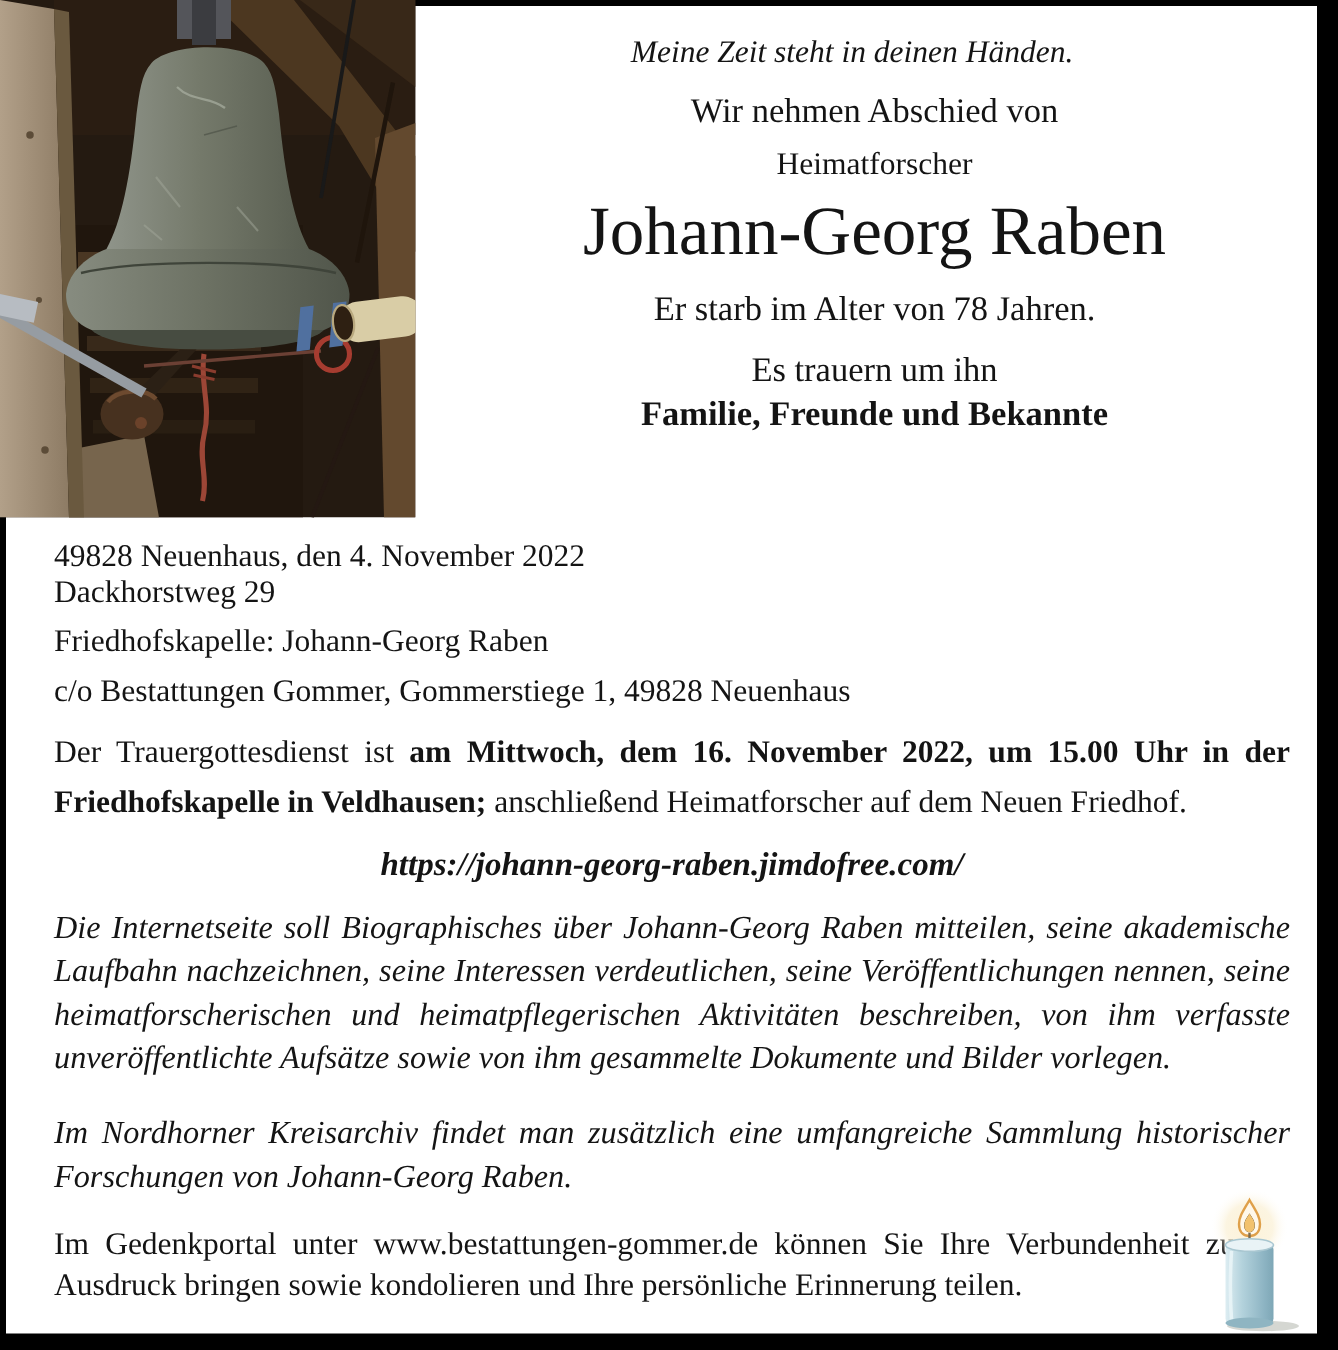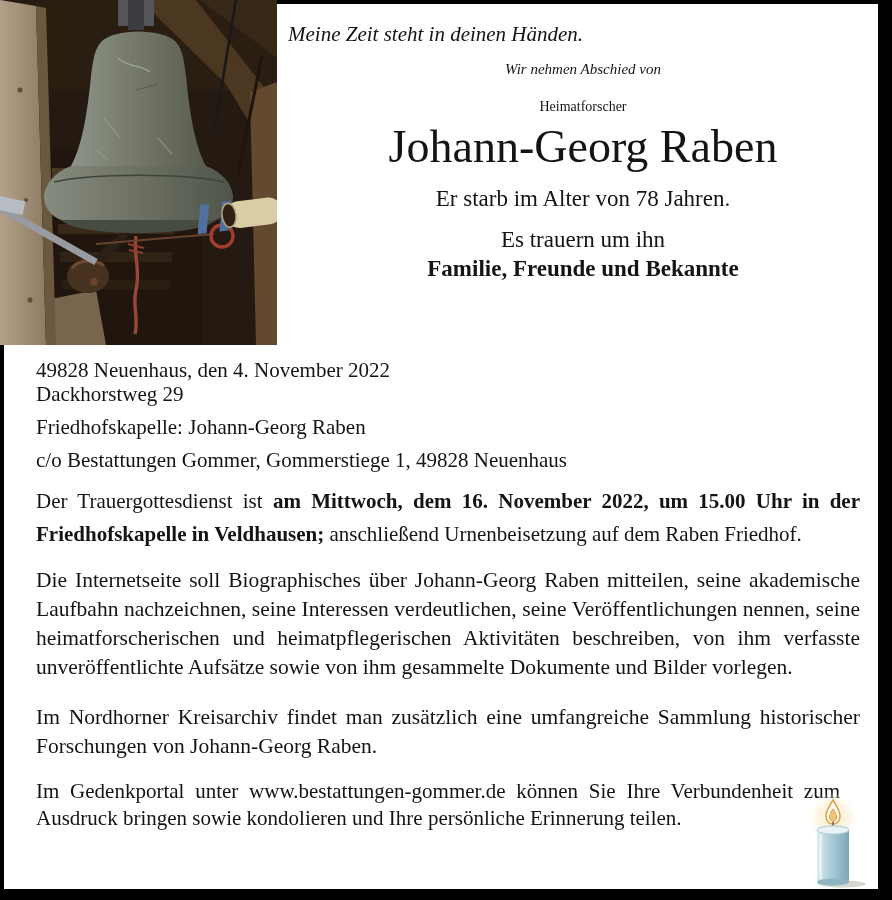--- a/index.html
+++ b/index.html
@@ -6,39 +6,39 @@
   .page{
     position:relative;box-sizing:border-box;width:892px;height:900px;
     border-style:solid;border-color:#000;border-width:4px 14px 11px 4px;
     background:#fff;color:#141414;
     font-family:"Liberation Serif","DejaVu Serif",serif;
   }
   
   .photo{position:absolute;left:-4px;top:-4px;width:277px;height:345px;overflow:hidden;}
   .photo svg{display:block;width:100%;height:100%;}
   .head-right{position:absolute;left:284px;top:0;right:0;text-align:center;}
-  .epigraph{text-align:left;padding-right:30px;}
+  .epigraph{text-align:center;padding-right:30px;}
   .quote{font-style:italic;font-size:21px;margin-top:18px;line-height:1.15;}
   .psalm{font-size:20px;margin-top:4px;line-height:1.1;}
-  .farewell{font-size:15px;margin-top:15px;font-style:italic;}
-  .profession{font-size:14px;margin-top:21px;}
+  .farewell{font-size:23px;margin-top:15px;}
+  .profession{font-size:21px;margin-top:10px;}
   .acad{font-size:27px;margin-top:1px;}
   .name{font-size:46px;font-weight:normal;margin:8px 0 0;line-height:1.05;}
   .death{font-size:23px;margin-top:15px;}
   .mourn{font-size:23px;margin-top:15px;}
   .mourners{font-size:23px;font-weight:bold;margin-top:3px;}
   
   .bodytext{position:absolute;left:0;right:0;top:350px;padding:0 18px 0 32px;font-size:21px;}
   .bodytext p{margin:0;}
   .addr1{line-height:24px;}
   .addr1.first{margin-top:4px;font-family:Liberation Serif, serif;}
   .addr2{line-height:24px;margin-top:9px !important;}
   .service{margin-top:13px !important;line-height:33px;text-align:justify;}
   .weblink{margin-top:12px !important;text-align:center;font-weight:bold;font-style:italic;font-size:22px;}
-  .ital{font-size:21.5px;line-height:29px;text-align:justify;}
+  .ital{font-style:italic;font-size:21.5px;line-height:29px;text-align:justify;}
   .webpara{margin-top:15px !important;}
   .archpara{margin-top:21px !important;}
   .memorial{margin-top:17px !important;line-height:27px;text-align:justify;padding-right:20px;}
   
   .candle{position:absolute;right:8px;bottom:1px;width:74px;height:96px;}
   .candle svg{display:block;width:100%;height:100%;}
 </style>
 </head>
 <body>
 
@@ -129,21 +129,22 @@
     <div class="death">Er starb im Alter von 78 Jahren.</div>
     <div class="mourn">Es trauern um ihn</div>
     <div class="mourners">Familie, Freunde und Bekannte</div>
   </div>
 
   <div class="bodytext">
     <p class="addr1 first">49828 Neuenhaus, den 4. November 2022</p>
     <p class="addr1">Dackhorstweg 29</p>
     <p class="addr2">Friedhofskapelle: Johann-Georg Raben</p>
     <p class="addr2">c/o Bestattungen Gommer, Gommerstiege 1, 49828 Neuenhaus</p>
-    <p class="service"><span>Der Trauergottesdienst ist </span><b>am Mittwoch, dem 16. November 2022, um 15.00 Uhr in der Friedhofskapelle in Veldhausen;</b><span> anschließend Urnenbeisetzung auf dem Raben Friedhof.</span></p>
+    <p class="service"><span>Der Trauergottesdienst ist </span><b>am Mittwoch, dem 16. November 2022, um 15.00 Uhr in der Friedhofskapelle in Veldhausen;</b><span> anschließend Heimatforscher auf dem Neuen Friedhof.</span></p>
+    <p class="weblink">https://johann-georg-raben.jimdofree.com/</p>
     <p class="ital webpara">Die Internetseite soll Biographisches über Johann-Georg Raben mitteilen, seine akademische Laufbahn nachzeichnen, seine Interessen verdeutlichen, seine Veröffentlichungen nennen, seine heimatforscherischen und heimatpflegerischen Aktivitäten beschreiben, von ihm verfasste unveröffentlichte Aufsätze sowie von ihm gesammelte Dokumente und Bilder vorlegen.</p>
     <p class="ital archpara">Im Nordhorner Kreisarchiv findet man zusätzlich eine umfangreiche Sammlung historischer Forschungen von Johann-Georg Raben.</p>
     <p class="memorial"><span>Im Gedenkportal unter </span><span>www.bestattungen-gommer.de</span><span> können Sie Ihre Verbundenheit zum Ausdruck bringen sowie kondolieren und Ihre persönliche Erinnerung teilen.</span></p>
   </div>
 
   <div class="candle">
     <svg viewBox="0 0 74 96" xmlns="http://www.w3.org/2000/svg">
       <defs>
         <radialGradient id="glow" cx="0.5" cy="0.5" r="0.5">
           <stop offset="0" stop-color="#fdf3da" stop-opacity="0.95"></stop>

